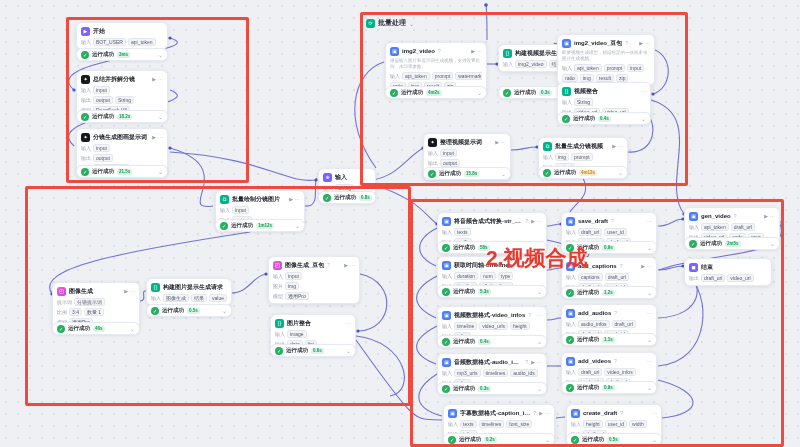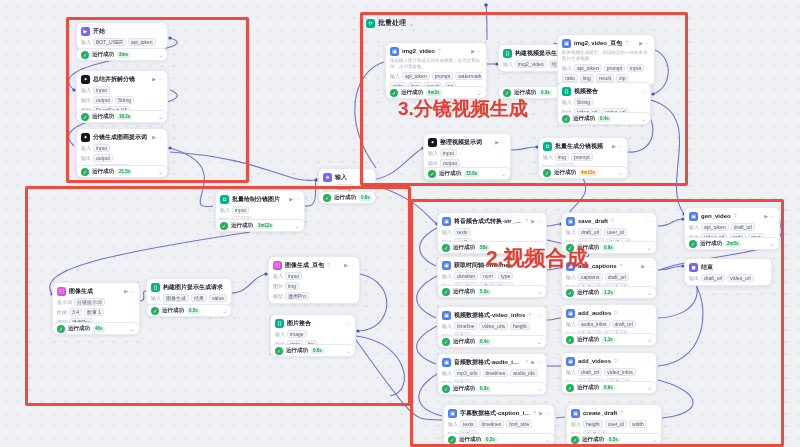--- a/index.html
+++ b/index.html
@@ -850,16 +850,15 @@
           <span class="pill">video_url</span>
         </div>
       </div>
   </div>
 
   <div class="redbox" style="left:66px;top:17px;width:177px;height:160px"></div>
   <div class="redbox" style="left:25px;top:186px;width:380px;height:214px"></div>
   <div class="redbox" style="left:360px;top:12px;width:322px;height:168px"></div>
   <div class="redbox" style="left:410px;top:199px;width:368px;height:242px"></div>
 
-  <div class="redlabel" style="left:398px;top:96px;font-size:19px">3.分镜视频生成</div>
   <div class="redlabel" style="left:486px;top:244px;font-size:21px">2.视频合成</div>
 
 </div>
 
 </body></html>

